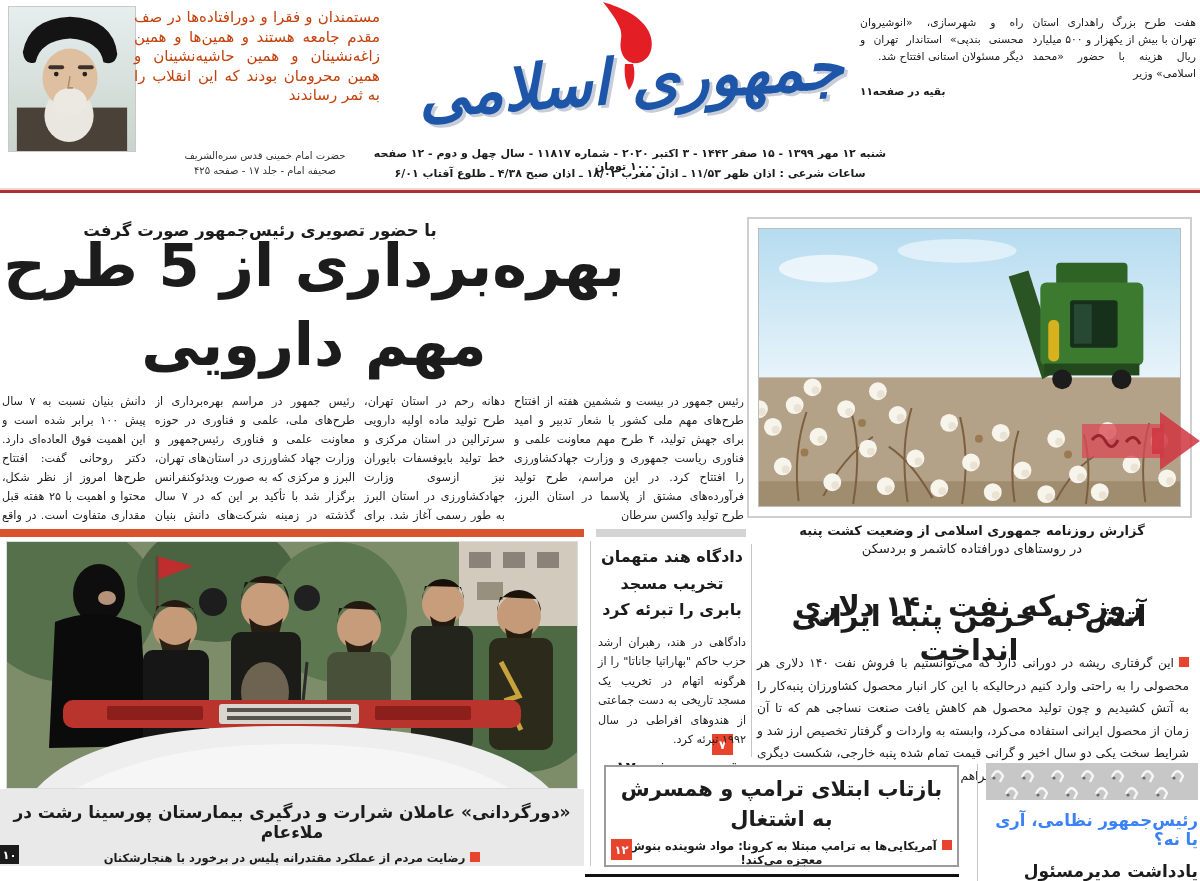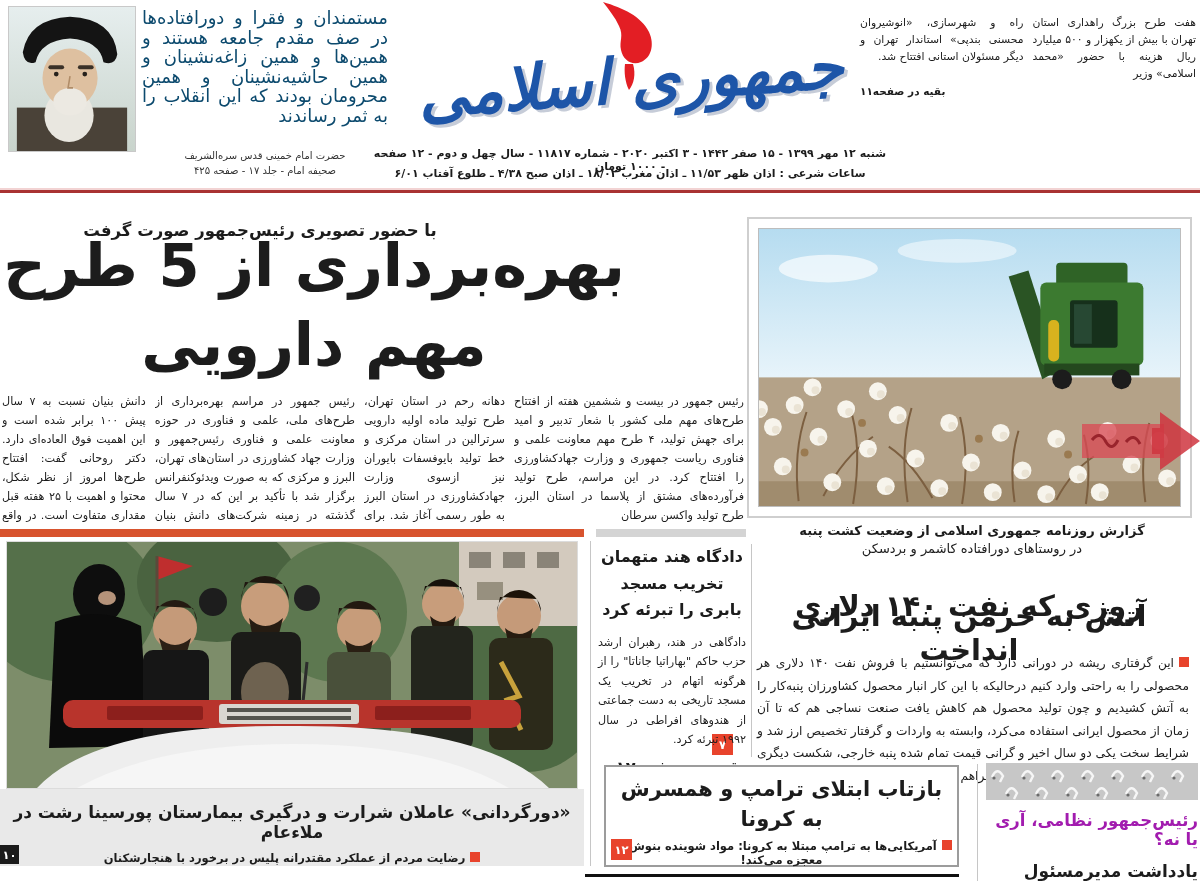--- a/index.html
+++ b/index.html
@@ -9,21 +9,21 @@
     background:#ffffff; overflow:hidden; direction:rtl;
     font-family:"DejaVu Sans", sans-serif; color:#1c1c1c;
   }
   .abs { position:absolute; }
   .c { text-align:center; }
   .j { text-align:justify; text-align-last:right; }
   .b { font-weight:bold; }
 
   
   .khomeini-frame { left:8px; top:6px; width:128px; height:146px; border:1px solid #c9c9c9; background:#dfe8e6; }
-  .quote { left:142px; top:8px; width:246px; font-size:18px; line-height:19.6px; color:#0c4a6e; }
+  .quote { left:134px; top:8px; width:246px; font-size:15px; line-height:19.6px; color:#c2410c; }
   .quote-attr { left:142px; top:148px; width:246px; font-size:10px; line-height:15px; color:#333; text-align:center; }
   .logo-wrap { left:395px; top:0px; width:470px; height:144px; }
   .dateline { left:372px; top:147px; width:516px; font-size:11px; }
   .prayer   { left:372px; top:167px; width:516px; font-size:11px; }
   .lead { left:860px; top:6px; width:336px; }
   .lead-h { font-size:20px; line-height:31px; font-weight:bold; text-align:center; }
   .lead-body { display:flex; direction:rtl; gap:9px; margin-top:8px; font-size:10.8px; line-height:17px; }
   .lead-body > div { flex:1; text-align:justify; text-align-last:right; }
   .lead-more { font-size:10.5px; font-weight:bold; margin-top:3px; text-align:left; }
 
@@ -74,21 +74,21 @@
   
   .trump { left:604px; top:765px; width:355px; height:102px; border:2px solid #9c9c9c; background:#fff; }
   .trump-h { font-size:21px; line-height:30px; font-weight:bold; text-align:center; margin-top:7px; }
   .trump-sub { font-size:11.5px; font-weight:bold; text-align:center; margin-top:5px; }
   .black-line { left:585px; top:874px; width:374px; height:3px; background:#101010; }
 
   
   .v-div { width:1px; background:#c6c6c6; }
   .editor { left:986px; top:763px; width:212px; }
   .orn { width:212px; height:37px; display:block; }
-  .ed-h { color:#a21caf; font-size:16.5px; font-weight:bold; margin-top:11px; text-align:right; }
+  .ed-h { color:#3b82f6; font-size:16.5px; font-weight:bold; margin-top:11px; text-align:right; }
   .ed-by { font-size:17px; font-weight:bold; margin-top:12px; }
 </style>
 </head>
 <body>
 
 <div id="page">
 
   <div class="abs khomeini-frame">
     <svg viewBox="0 0 128 146" width="100%" height="100%" preserveAspectRatio="none">
       <defs>
@@ -325,21 +325,21 @@
     <div class="police-cap">«دورگردانی» عاملان شرارت و درگیری بیمارستان پورسینا رشت در ملاءعام</div>
     <div class="police-sub">
       <span class="sq"></span><span>رضایت مردم از عملکرد مقتدرانه پلیس در برخورد با هنجارشکنان</span>
     </div>
   </div>
   <div class="abs badge black badge-10">۱۰</div>
 
   <div class="abs trump">
     <div class="trump-h">
       <span style="display:block">بازتاب ابتلای ترامپ و همسرش</span>
-      <span style="display:block">به کرونا</span>
+      <span style="display:block">به اشتغال</span>
     </div>
     <div class="trump-sub">
       <span class="sq"></span><span>آمریکایی‌ها به ترامپ مبتلا به کرونا: مواد شوینده بنوش که معجزه می‌کند!</span>
     </div>
     <div class="badge badge-12">۱۲</div>
   </div>
   <div class="abs black-line"></div>
 
   <div class="abs v-div" style="left:590px; top:541px; height:325px;"></div>
   <div class="abs v-div" style="left:751px; top:544px; height:213px;"></div>

